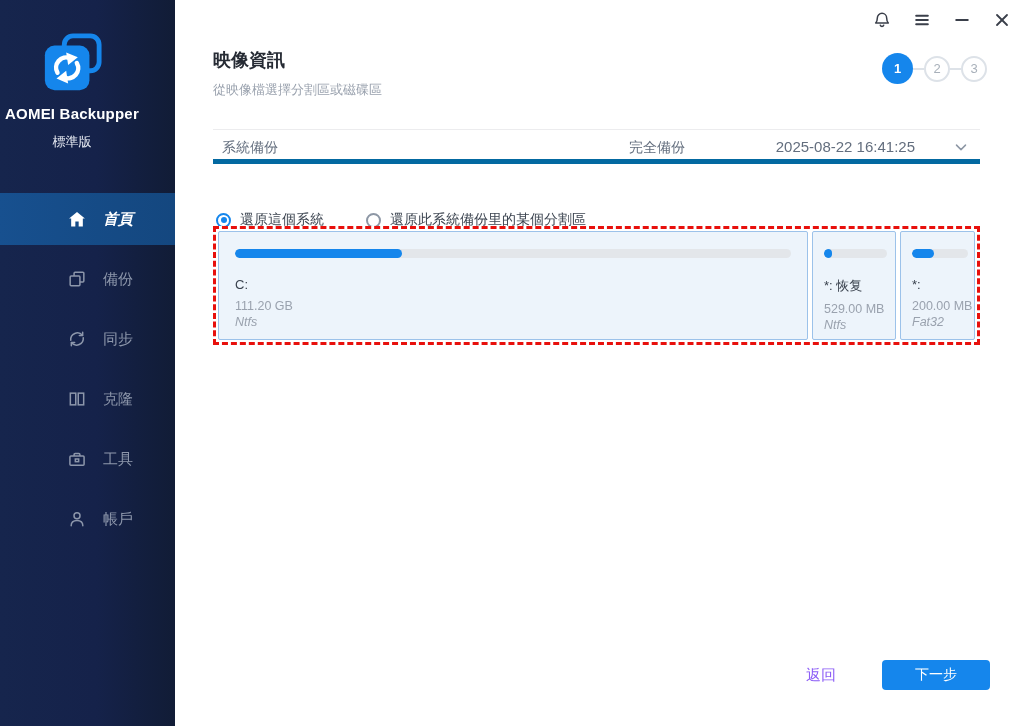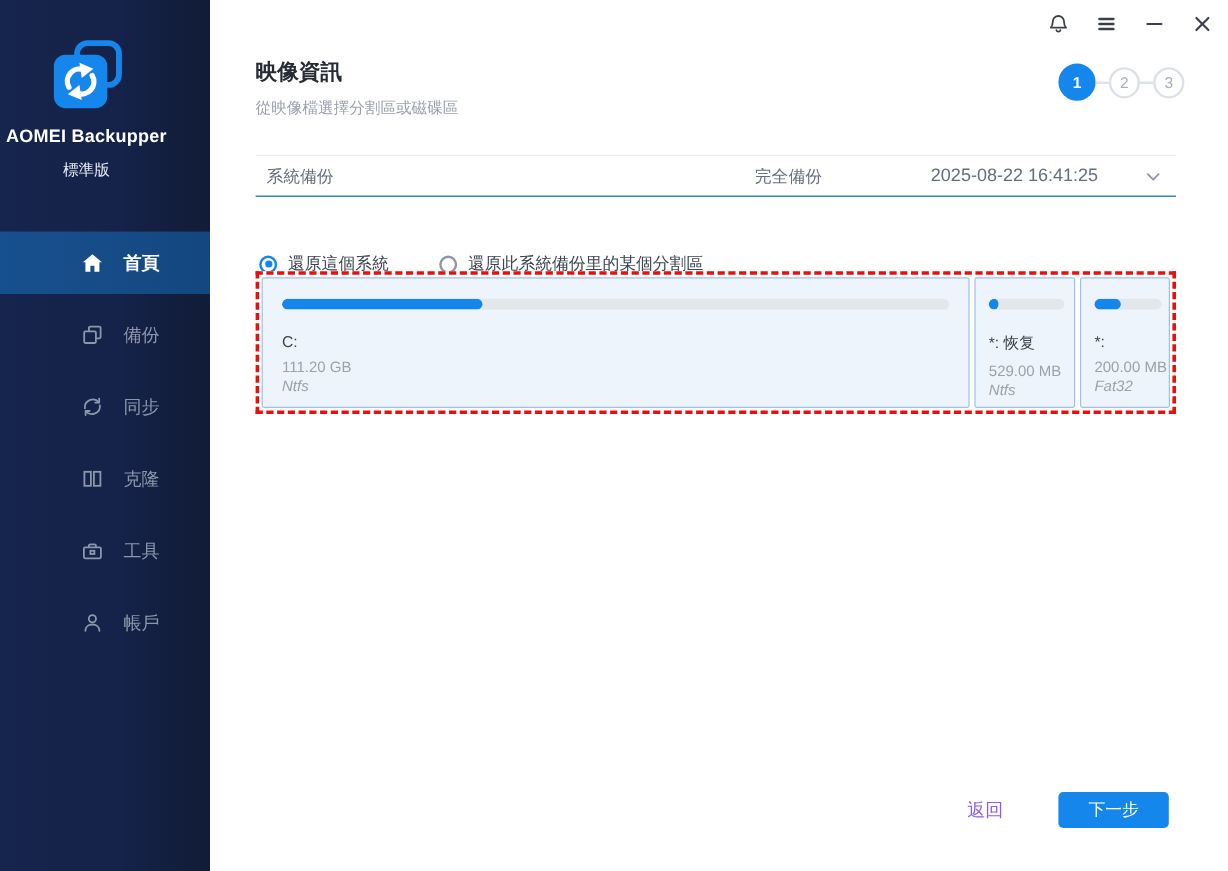--- a/index.html
+++ b/index.html
@@ -13,21 +13,21 @@
   .logo-wrap { position:absolute; left:0; top:33px; width:144px; text-align:center; }
   .logo-svg { display:block; margin:0 auto; }
   .app-name { margin-top:10px; color:#ffffff; font-size:15px; font-weight:bold; letter-spacing:.2px; }
   .edition { margin-top:11px; color:#e8ecf4; font-size:13px; }
   .nav { position:absolute; left:0; top:193px; width:175px; }
   .nav-item { position:relative; height:52px; margin-bottom:8px; display:flex; align-items:center;
               cursor:pointer; }
   .nav-item .nico { position:absolute; left:66px; width:22px; height:22px; display:flex; align-items:center; justify-content:center; }
   .nav-item .nlabel { position:absolute; left:103px; font-size:15px; color:#8d97ab; }
   .nav-item.active { background:linear-gradient(90deg,#17508f,#14477f); }
-  .nav-item.active .nlabel { color:#ffffff; font-weight:bold; }
+  .nav-item.active .nlabel { color:#ffffff; font-weight:bold;font-style:italic; }
   .nico svg { stroke:#8d97ab; }
   .nav-item.active .nico svg { stroke:#ffffff; }
 
   
   .tbar-icon { position:absolute; top:6px; width:28px; height:28px; display:flex; align-items:center;
                justify-content:center; cursor:pointer; }
   .tbar-bell { left:868px; } .tbar-menu { left:908px; } .tbar-min { left:948px; } .tbar-close { left:988px; }
 
   
   .page-title { position:absolute; left:213px; top:48px; font-size:18px; font-weight:bold; color:#262b34; }
@@ -35,21 +35,21 @@
 
   
   .steps { position:absolute; left:882px; top:53px; display:flex; align-items:center; }
   .step-circle { border-radius:50%; display:flex; align-items:center; justify-content:center; font-size:13px; }
   .step-circle.active { width:31px; height:31px; background:#1586ec; color:#fff; font-weight:bold; }
   .step-circle.idle { width:26px; height:26px; background:#fff; border:2px solid #dde2e8; color:#a8b0ba; }
   .step-line { width:11px; height:2px; background:#dde2e8; }
 
   
   .backup-row { position:absolute; left:213px; top:129px; width:767px; height:35px;
-                border-top:1px solid #ececee; border-bottom:1px solid #0369a1; cursor:pointer; }
+                border-top:1px solid #ececee; border-bottom:5px solid #0369a1; cursor:pointer; }
   .backup-name { position:absolute; left:9px; top:9px; font-size:14px; color:#636e7e; }
   .backup-type { position:absolute; left:416px; top:9px; font-size:14px; color:#636e7e; }
   .backup-time { position:absolute; right:65px; top:8px; font-size:15px; color:#636e7e; }
   .backup-chevron { position:absolute; right:10px; top:8px; width:18px; height:18px; }
 
   
   .radio-row { position:absolute; left:216px; top:184px; display:flex; align-items:center; }
   .radio-opt { display:flex; align-items:center; cursor:pointer; margin-right:42px;margin-top:27px; }
   .radio-dot { width:15px; height:15px; border-radius:50%; margin-right:9px; position:relative; }
   .radio-dot.sel { border:2px solid #1586ec; }
@@ -67,21 +67,21 @@
   .part.p1 { width:84px; padding-left:11px; padding-right:8px; }
   .part.p2 { width:75px; padding-left:11px; padding-right:6px; }
   .ptrack { height:9px; border-radius:5px; background:#e3e6ea; overflow:hidden; }
   .pfill { height:9px; border-radius:5px; background:#1586ec; }
   .plabel { margin-top:19px; font-size:13px; color:#3a424e; }
   .psize { margin-top:7px; font-size:12.5px; color:#9aa2ae; }
   .pfs { margin-top:2px; font-size:12.5px; color:#9aa2ae;font-style:italic; }
 
   
   .back-link { position:absolute; left:806px; top:666px; font-size:15px; color:#8b5cf6; cursor:pointer; }
-  .next-btn { position:absolute; left:882px; top:660px; width:92px; height:30px; background:#1586ec;
+  .next-btn { position:absolute; left:882px; top:660px; width:108px; height:30px; background:#1586ec;
               border:none; border-radius:4px; color:#fff; font-size:14px; cursor:pointer;
               font-family:inherit; }
   svg { display:block; }
 </style>
 </head>
 <body>
 
 <div class="app">
 
   <div class="sidebar">

